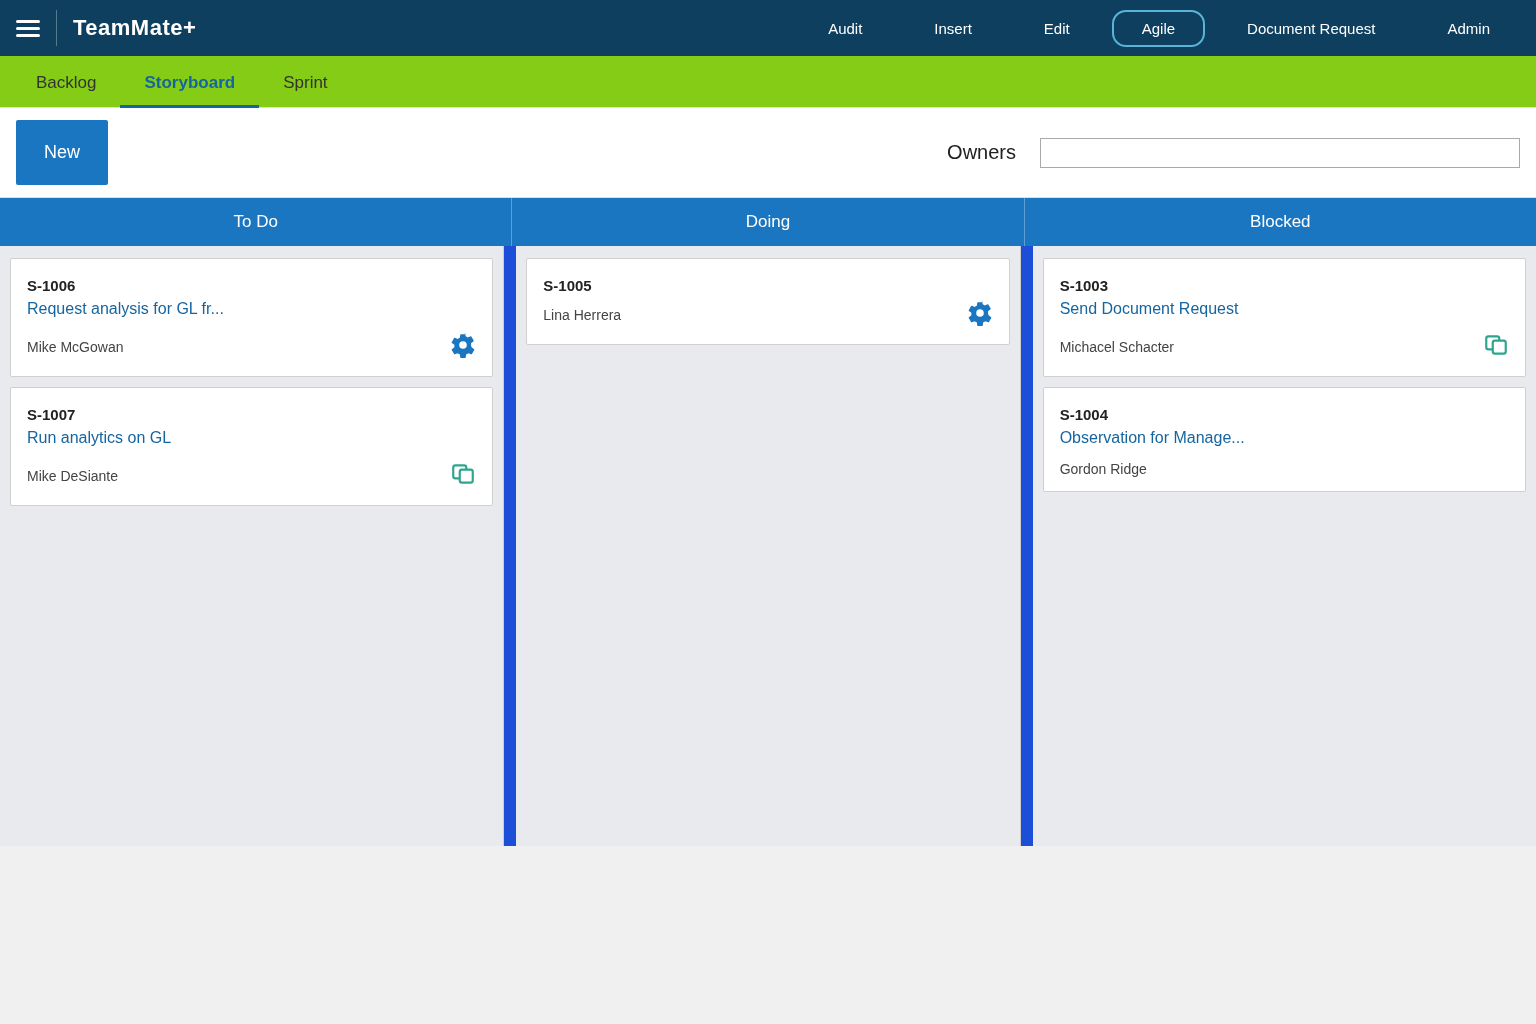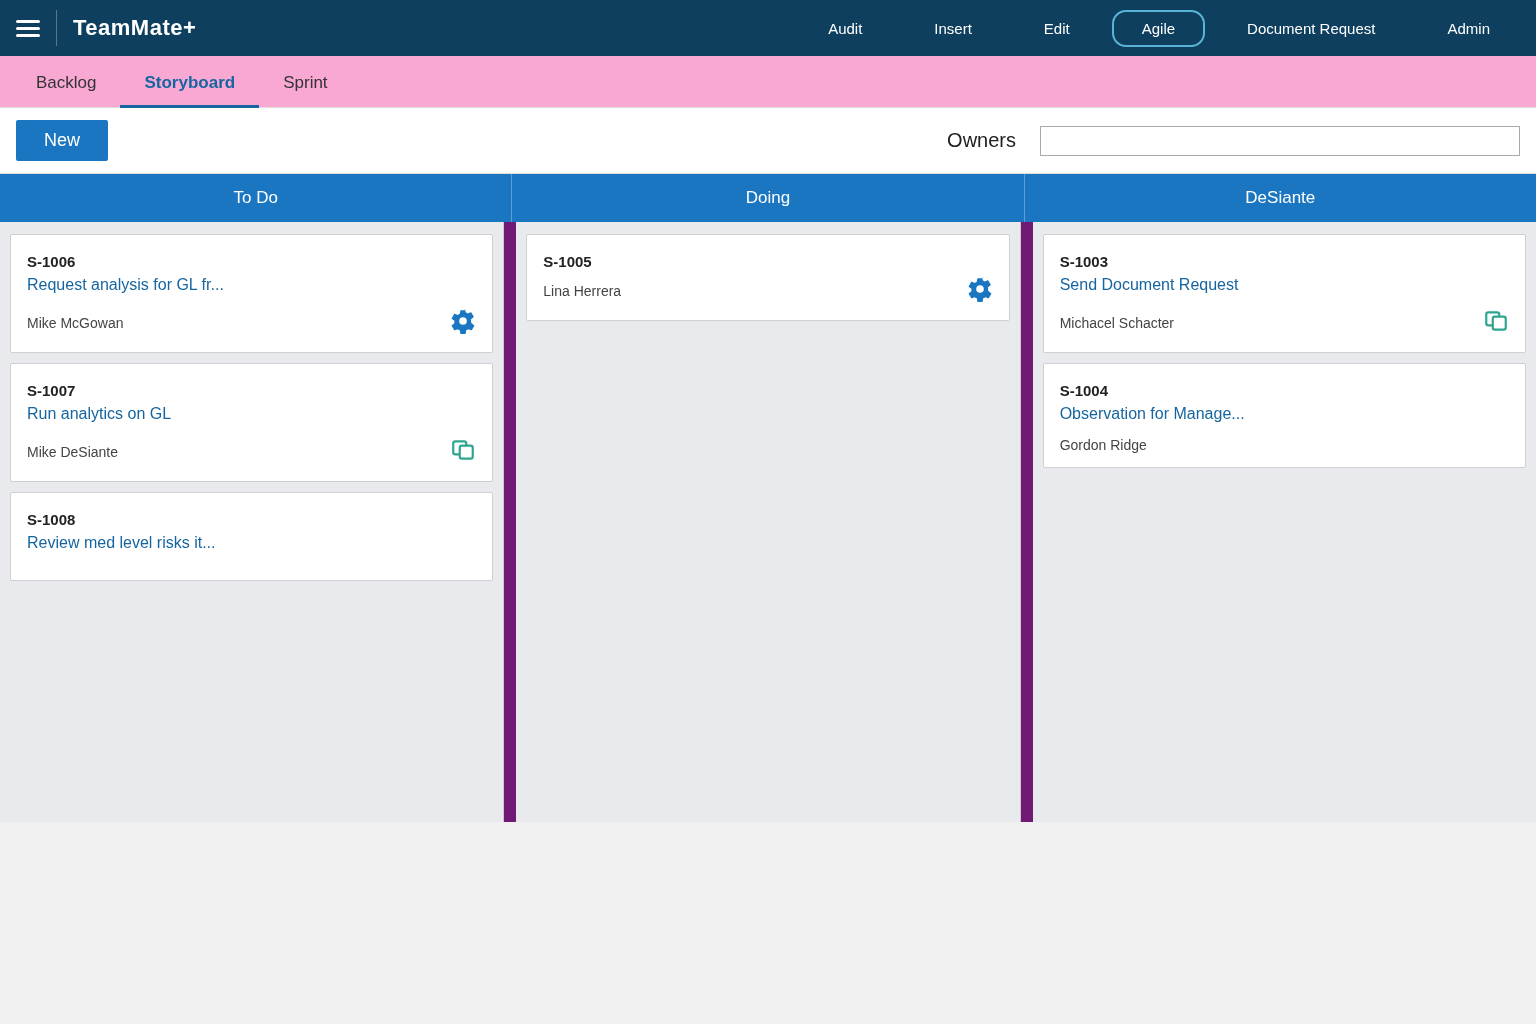--- a/index.html
+++ b/index.html
@@ -56,21 +56,21 @@
       border: 2px solid transparent;
       border-radius: 3px;
     }
     .nav-item.active {
       border: 2px solid #5ab4d8;
       border-radius: 14px;
     }
 
     
     .sub-tabs {
-      background: #f9a8d4;
+      background: #84cc16;
       display: flex;
       align-items: flex-end;
       padding: 0 0 0 12px;
       border-bottom: 1px solid #ddd;
       height: 52px;
     }
     .sub-tab {
       font-size: 17px;
       padding: 12px 24px;
       cursor: pointer;
@@ -90,21 +90,21 @@
       display: flex;
       align-items: center;
       padding: 12px 16px;
       border-bottom: 1px solid #ddd;
       gap: 16px;
     }
     .btn-new {
       background: #1a76c0;
       color: white;
       border: none;
-      padding: 10px 28px;
+      padding: 22px 28px;
       font-size: 18px;
       font-weight: 500;
       cursor: pointer;
       border-radius: 2px;
     }
     .owners-label {
       margin-left: auto;
       font-size: 20px;
       font-weight: 500;
       color: #222;
@@ -133,21 +133,21 @@
     }
     .col-header + .col-header {
       border-left: 1px solid rgba(255,255,255,0.3);
     }
 
     
     .board {
       display: flex;
       gap: 12px;
       align-items: flex-start;
-      background: #701a75;
+      background: #1d4ed8;
       min-height: 600px;
     }
     .board-col {
       flex: 1;
       padding: 12px 10px;
       display: flex;
       flex-direction: column;
       gap: 10px;
       border-right: 1px solid #ccc;
       background: #e8eaed;
@@ -229,21 +229,21 @@
 
 <div class="toolbar">
   <button class="btn-new">New</button>
   <span class="owners-label">Owners</span>
   <input class="owners-input" type="text" style="">
 </div>
 
 <div class="board-headers">
   <div class="col-header">To Do</div>
   <div class="col-header">Doing</div>
-  <div class="col-header">DeSiante</div>
+  <div class="col-header">Blocked</div>
 </div>
 
 <div class="board" id="board-container">
 <div class="board-col">
       <div class="card">
         <div class="card-id">S-1006</div>
         <div class="card-title">Request analysis for GL fr...</div>
         <div class="card-footer">
           <span class="card-owner">Mike McGowan</span>
           <span><svg class="icon-gear" viewBox="0 0 24 24" xmlns="http://www.w3.org/2000/svg">
@@ -254,27 +254,20 @@
       <div class="card">
         <div class="card-id">S-1007</div>
         <div class="card-title">Run analytics on GL</div>
         <div class="card-footer">
           <span class="card-owner">Mike DeSiante</span>
           <span><svg class="icon-doc" viewBox="0 0 24 24" xmlns="http://www.w3.org/2000/svg">
         <path d="M8 16H5a2 2 0 01-2-2V6a2 2 0 012-2h8a2 2 0 012 2v2M11 20h8a2 2 0 002-2v-8a2 2 0 00-2-2h-8a2 2 0 00-2 2v8a2 2 0 002 2z" stroke="#2da58e" stroke-width="2" fill="none" stroke-linecap="round" stroke-linejoin="round"></path>
       </svg></span>
         </div>
       </div>
-      <div class="card">
-        <div class="card-id">S-1008</div>
-        <div class="card-title">Review med level risks it...</div>
-        <div class="card-footer">
-          <span class="card-owner"></span>
-        </div>
-      </div>
     </div>
     <div class="board-col">
       <div class="card">
         <div class="card-id">S-1005</div>
         <div class="card-footer">
           <span class="card-owner">Lina Herrera</span>
           <span><svg class="icon-gear" viewBox="0 0 24 24" xmlns="http://www.w3.org/2000/svg">
         <path d="M12 15.5A3.5 3.5 0 018.5 12 3.5 3.5 0 0112 8.5a3.5 3.5 0 013.5 3.5 3.5 3.5 0 01-3.5 3.5m7.43-2.92c.04-.36.07-.72.07-1.08s-.03-.73-.07-1.08l2.32-1.81c.21-.16.27-.45.14-.69l-2.2-3.81a.54.54 0 00-.66-.22l-2.74 1.1c-.57-.44-1.18-.8-1.85-1.08l-.42-2.9A.54.54 0 0014 2h-4a.54.54 0 00-.53.45l-.42 2.9c-.67.28-1.28.64-1.85 1.08L4.46 5.33a.54.54 0 00-.66.22L1.6 9.36a.53.53 0 00.14.69l2.32 1.81C4.03 12.27 4 12.63 4 13s.03.73.07 1.08L1.74 15.9a.53.53 0 00-.14.69l2.2 3.81c.13.24.43.32.66.22l2.74-1.1c.57.44 1.18.8 1.85 1.08l.42 2.9c.08.26.29.45.53.45h4c.24 0 .46-.19.53-.45l.42-2.9c.67-.28 1.28-.64 1.85-1.08l2.74 1.1c.23.1.53.02.66-.22l2.2-3.81a.53.53 0 00-.14-.69l-2.32-1.81z"></path>
       </svg></span>
         </div>

